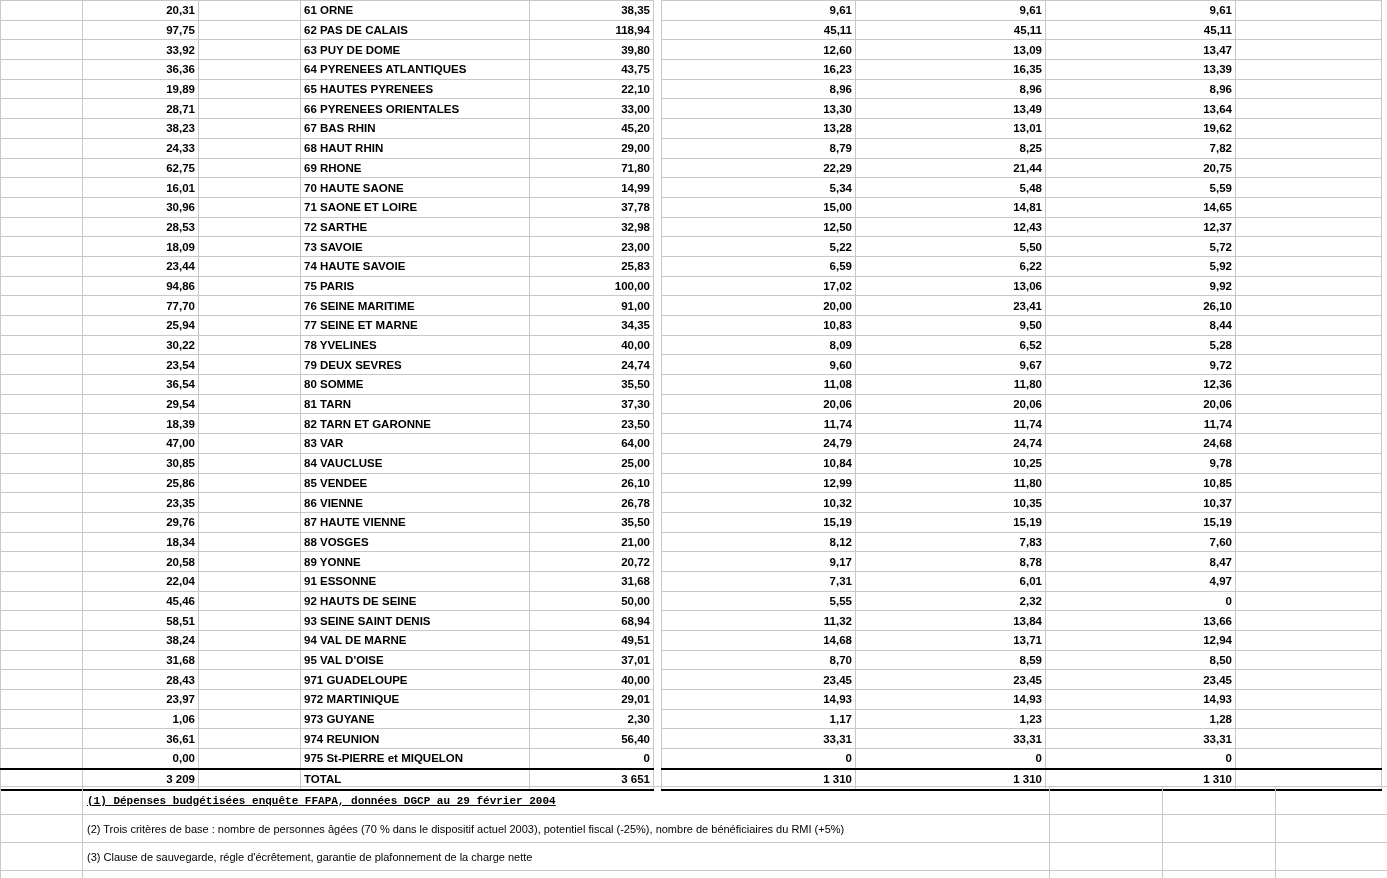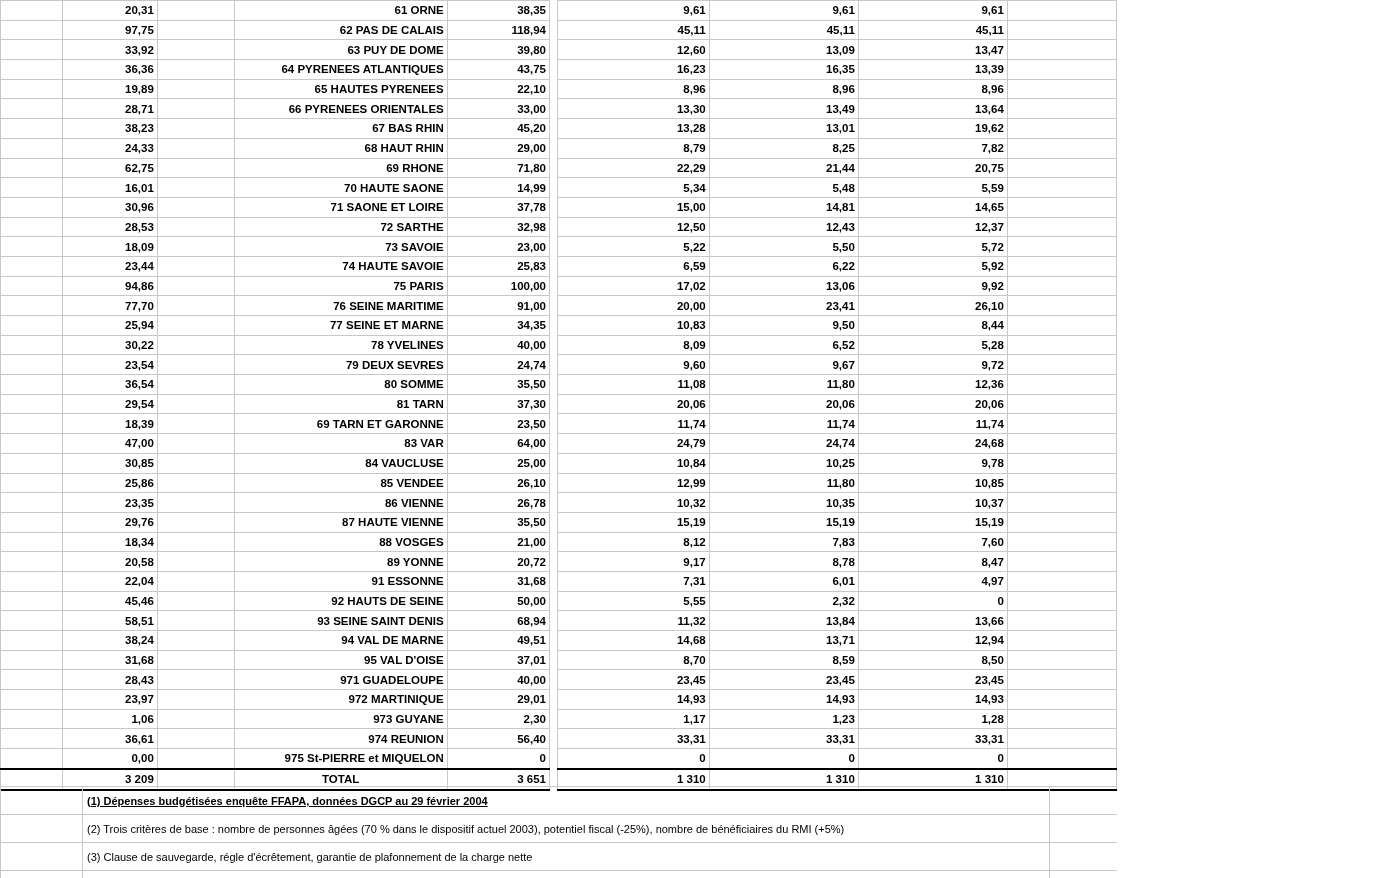--- a/index.html
+++ b/index.html
@@ -3,21 +3,21 @@
 <meta charset="utf-8">
 <style>
   html, body {
     margin: 0;
     padding: 0;
     background: #ffffff;
     font-family: "Liberation Sans", sans-serif;
   }
   #page {
     position: relative;
-    width: 1117px;
+    width: 1387px;
     height: 878px;
     background: #ffffff;
     overflow: hidden;
   }
   table.grid {
     border-collapse: collapse;
     table-layout: fixed;
     font-size: 11.5px;
     color: #000000;
   }
@@ -34,39 +34,39 @@
   .c2 { width: 102px; }
   .c3 { width: 229px; }
   .c4 { width: 124px; }
   .c5 { width: 8px; }
   .c6 { width: 194px; }
   .c7 { width: 190px; }
   .c8 { width: 190px; }
   .c9 { width: 146px; }
 
   .num { text-align: right; font-weight: bold; }
-  .lbl { text-align: right; font-weight: bold; }
+  .lbl { text-align: left; font-weight: bold; }
   .blank { border: 1px solid #c8c8c8; }
 
   
   td.namecell {
     background: #ffffff;
     border-left: 3px solid #000000;
     border-right: 3px solid #000000;
   }
   .cyanstrip {
     background: #9fe8f0;
   }
   tr.totalrow td {
     border-top: 2px solid #000000;
     border-bottom: 2px solid #000000;
     font-weight: bold;
   }
   tr.totalrow td.namecell {
-    text-align: center;
+    text-align: left;
     margin-left: 48px;
   }
   .gapcol { background: #ffffff; border: none !important; }
 
   
   td.rb-left { border-left: 2px solid #000000; }
   td.rb-right { border-right: 2px solid #000000; }
 
   .footnotes {
     position: absolute;
@@ -81,21 +81,21 @@
     font-size: 11px;
   }
   table.fn td {
     border: 1px solid #c8c8c8;
     height: 23px;
     padding: 2px 4px;
     vertical-align: middle;
     white-space: nowrap;
     overflow: hidden;
   }
-  .fn-first { font-weight: bold; text-decoration: underline; }
+  .fn-first { font-weight: bold; text-decoration: underline; font-family: Liberation Mono, monospace; }
   .fn-pad { width: 82px; }
   .fn-text { width: 967px; }
   .fn-e1 { width: 113px; }
   .fn-e2 { width: 113px; }
   .fn-e3 { width: 112px; }
 </style>
 </head>
 <body>
 
 <div id="page">
@@ -363,21 +363,21 @@
           <td class="gapcol"></td>
           <td class="num rb-left">20,06</td>
           <td class="num">20,06</td>
           <td class="num rb-right">20,06</td>
           <td class="blank"></td>
         </tr>
         <tr>
           <td class="blank"></td>
           <td class="num">18,39</td>
           <td class="namecell cyanstrip"></td>
-          <td class="namecell lbl">69 TARN ET GARONNE</td>
+          <td class="namecell lbl">82 TARN ET GARONNE</td>
           <td class="num">23,50</td>
           <td class="gapcol"></td>
           <td class="num rb-left">11,74</td>
           <td class="num">11,74</td>
           <td class="num rb-right">11,74</td>
           <td class="blank"></td>
         </tr>
         <tr>
           <td class="blank"></td>
           <td class="num">47,00</td>

